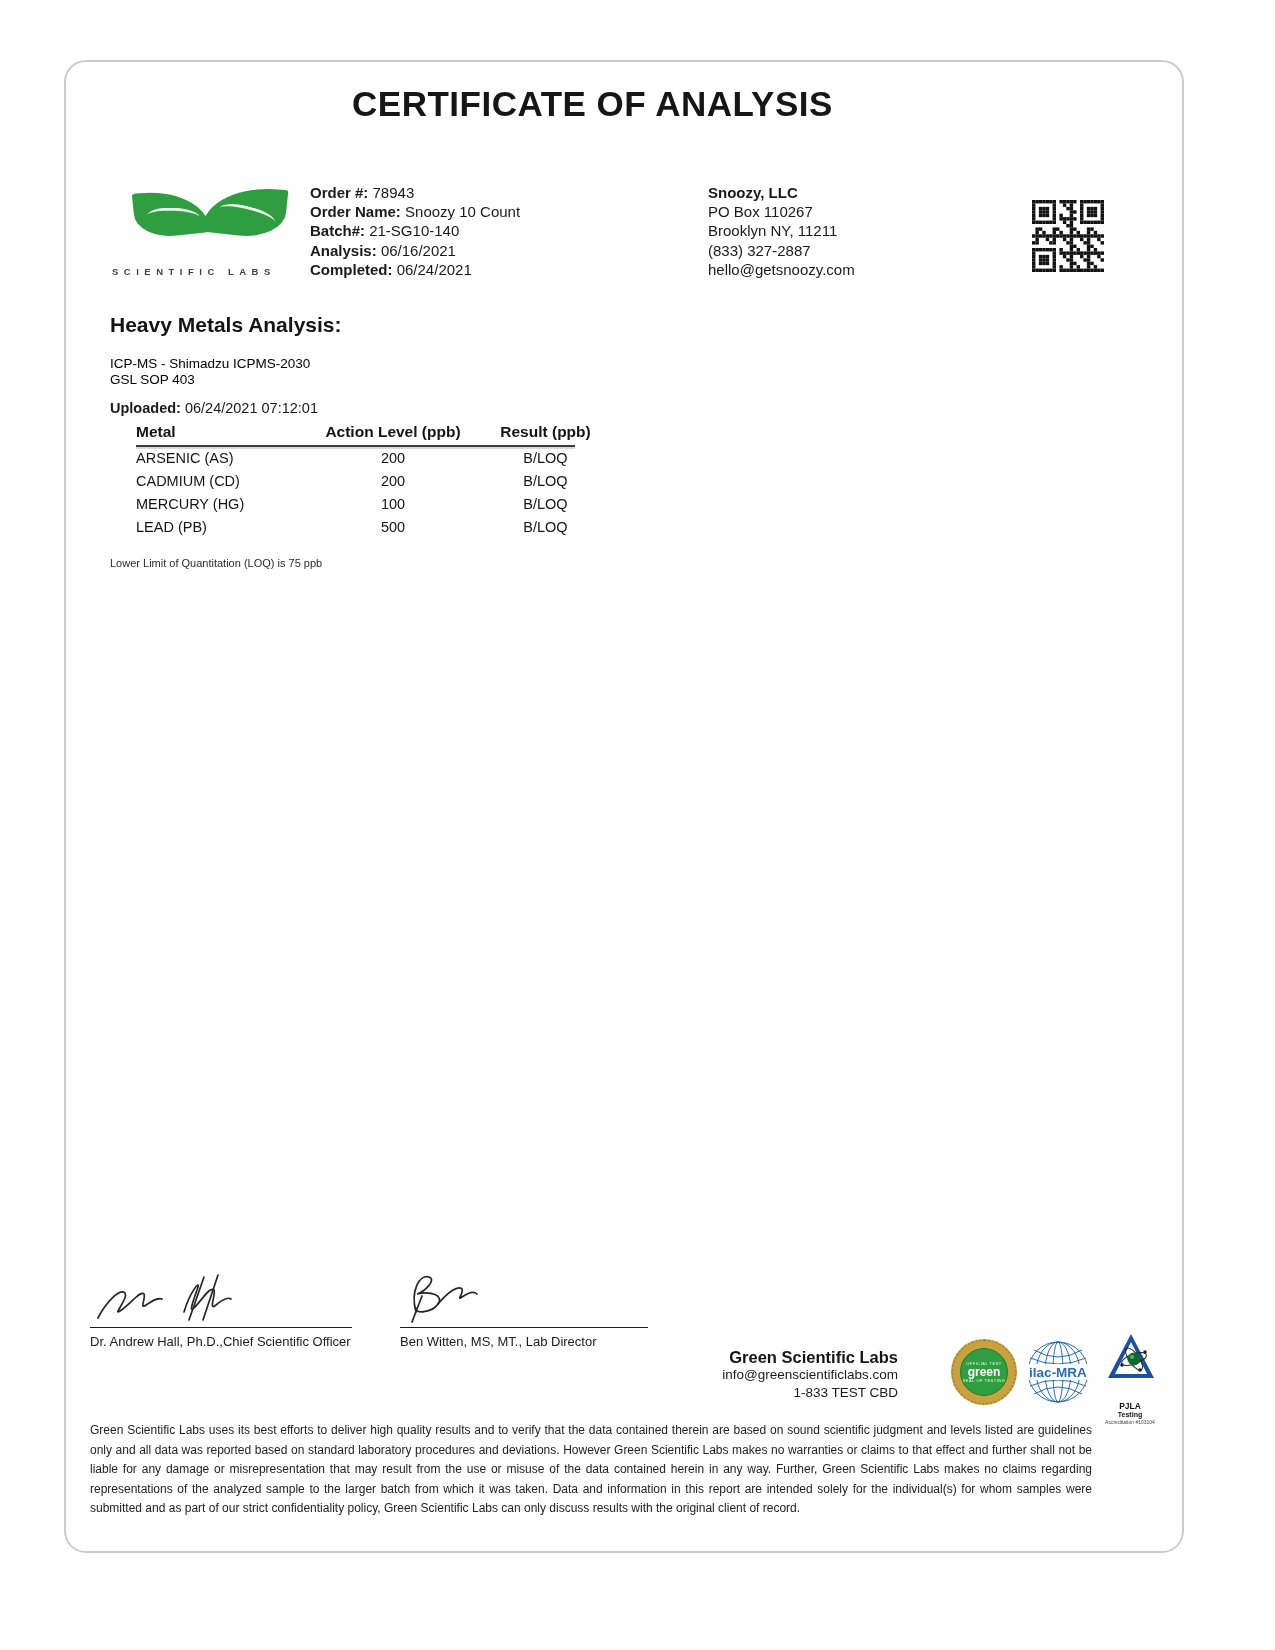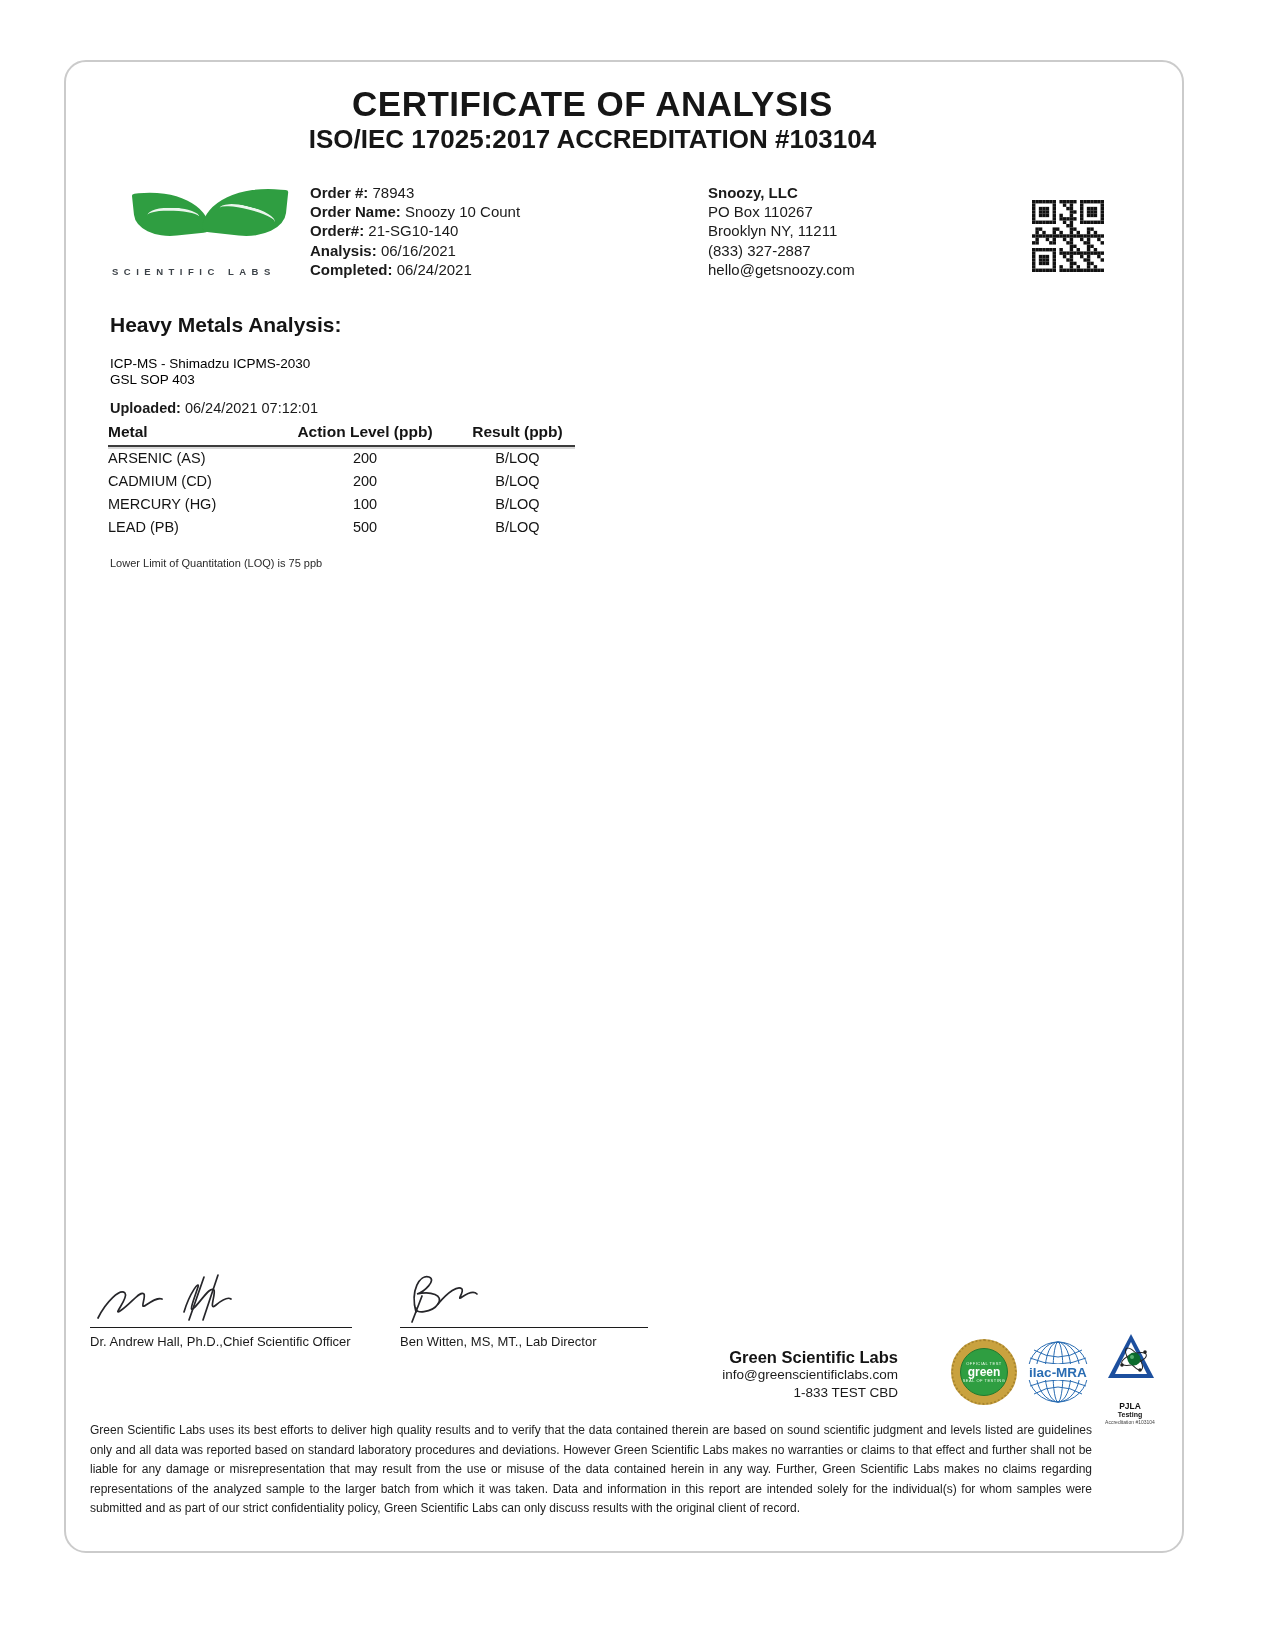--- a/index.html
+++ b/index.html
@@ -41,21 +41,21 @@
   .qr svg rect{fill:#111;}
 
   
   .sec-heading{left:110px;top:313px;font-size:21px;font-weight:bold;color:#141414;}
   .method{left:110px;top:356px;font-size:13.5px;line-height:15.5px;color:#000000;}
   .uploaded{left:110px;top:400px;font-size:14.5px;color:#1a1a1a;}
   .uploaded b{font-weight:bold;}
 
   
   .hm-table{left:108px;top:423px;width:467px;}
-  .hm-row{display:grid;grid-template-columns:162px 190px 115px;align-items:baseline;}
+  .hm-row{display:grid;grid-template-columns:162px 190px 115px;align-items:baseline;margin-left:28px;}
   .hm-head{font-weight:bold;font-size:15.5px;padding-bottom:4px;
            border-bottom:2px solid #3c3c3c;box-shadow:0 2px 0 #d9d9d9;}
   .hm-body .hm-row{height:20px;font-size:14.5px;padding-top:3px;}
   .c1{text-align:left;}
   .c2{text-align:center;}
   .c3{text-align:center;}
   .footnote{left:110px;top:557px;font-size:11px;color:#2a2a2a;}
 
   
   .sig-line{border-top:1.5px solid #1c1c1c;height:0;}
@@ -86,36 +86,35 @@
   .disclaimer{left:90px;top:1421px;width:1002px;font-size:12px;line-height:19.5px;
      color:#222;text-align:justify;}
 </style>
 </head>
 <body>
 
 <div class="page">
   <div class="card"></div>
 
   <div class="abs doc-title">CERTIFICATE OF ANALYSIS</div>
-  <div class="abs doc-subtitle">ISO/IEC 17025:2017 ACCREDITATION #103104</div>
 
   <div class="abs logo">
     <div class="leaf leaf-l">
         <div class="vein"></div>
       </div>
     <div class="leaf leaf-r">
         <div class="vein"></div>
       </div>
     <div class="logo-tag">SCIENTIFIC LABS</div>
   </div>
 
   <div class="abs info-block order-block">
     <div><b>Order #:</b> <span>78943</span></div>
     <div><b>Order Name:</b> <span>Snoozy 10 Count</span></div>
-    <div><b>Order#:</b> <span>21-SG10-140</span></div>
+    <div><b>Batch#:</b> <span>21-SG10-140</span></div>
     <div><b>Analysis:</b> <span>06/16/2021</span></div>
     <div><b>Completed:</b> <span>06/24/2021</span></div>
   </div>
 
   <div class="abs info-block client-block">
     <div><b>Snoozy, LLC</b></div>
     <div>PO Box 110267</div>
     <div>Brooklyn NY, 11211</div>
     <div>(833) 327-2887</div>
     <div>hello@getsnoozy.com</div>

